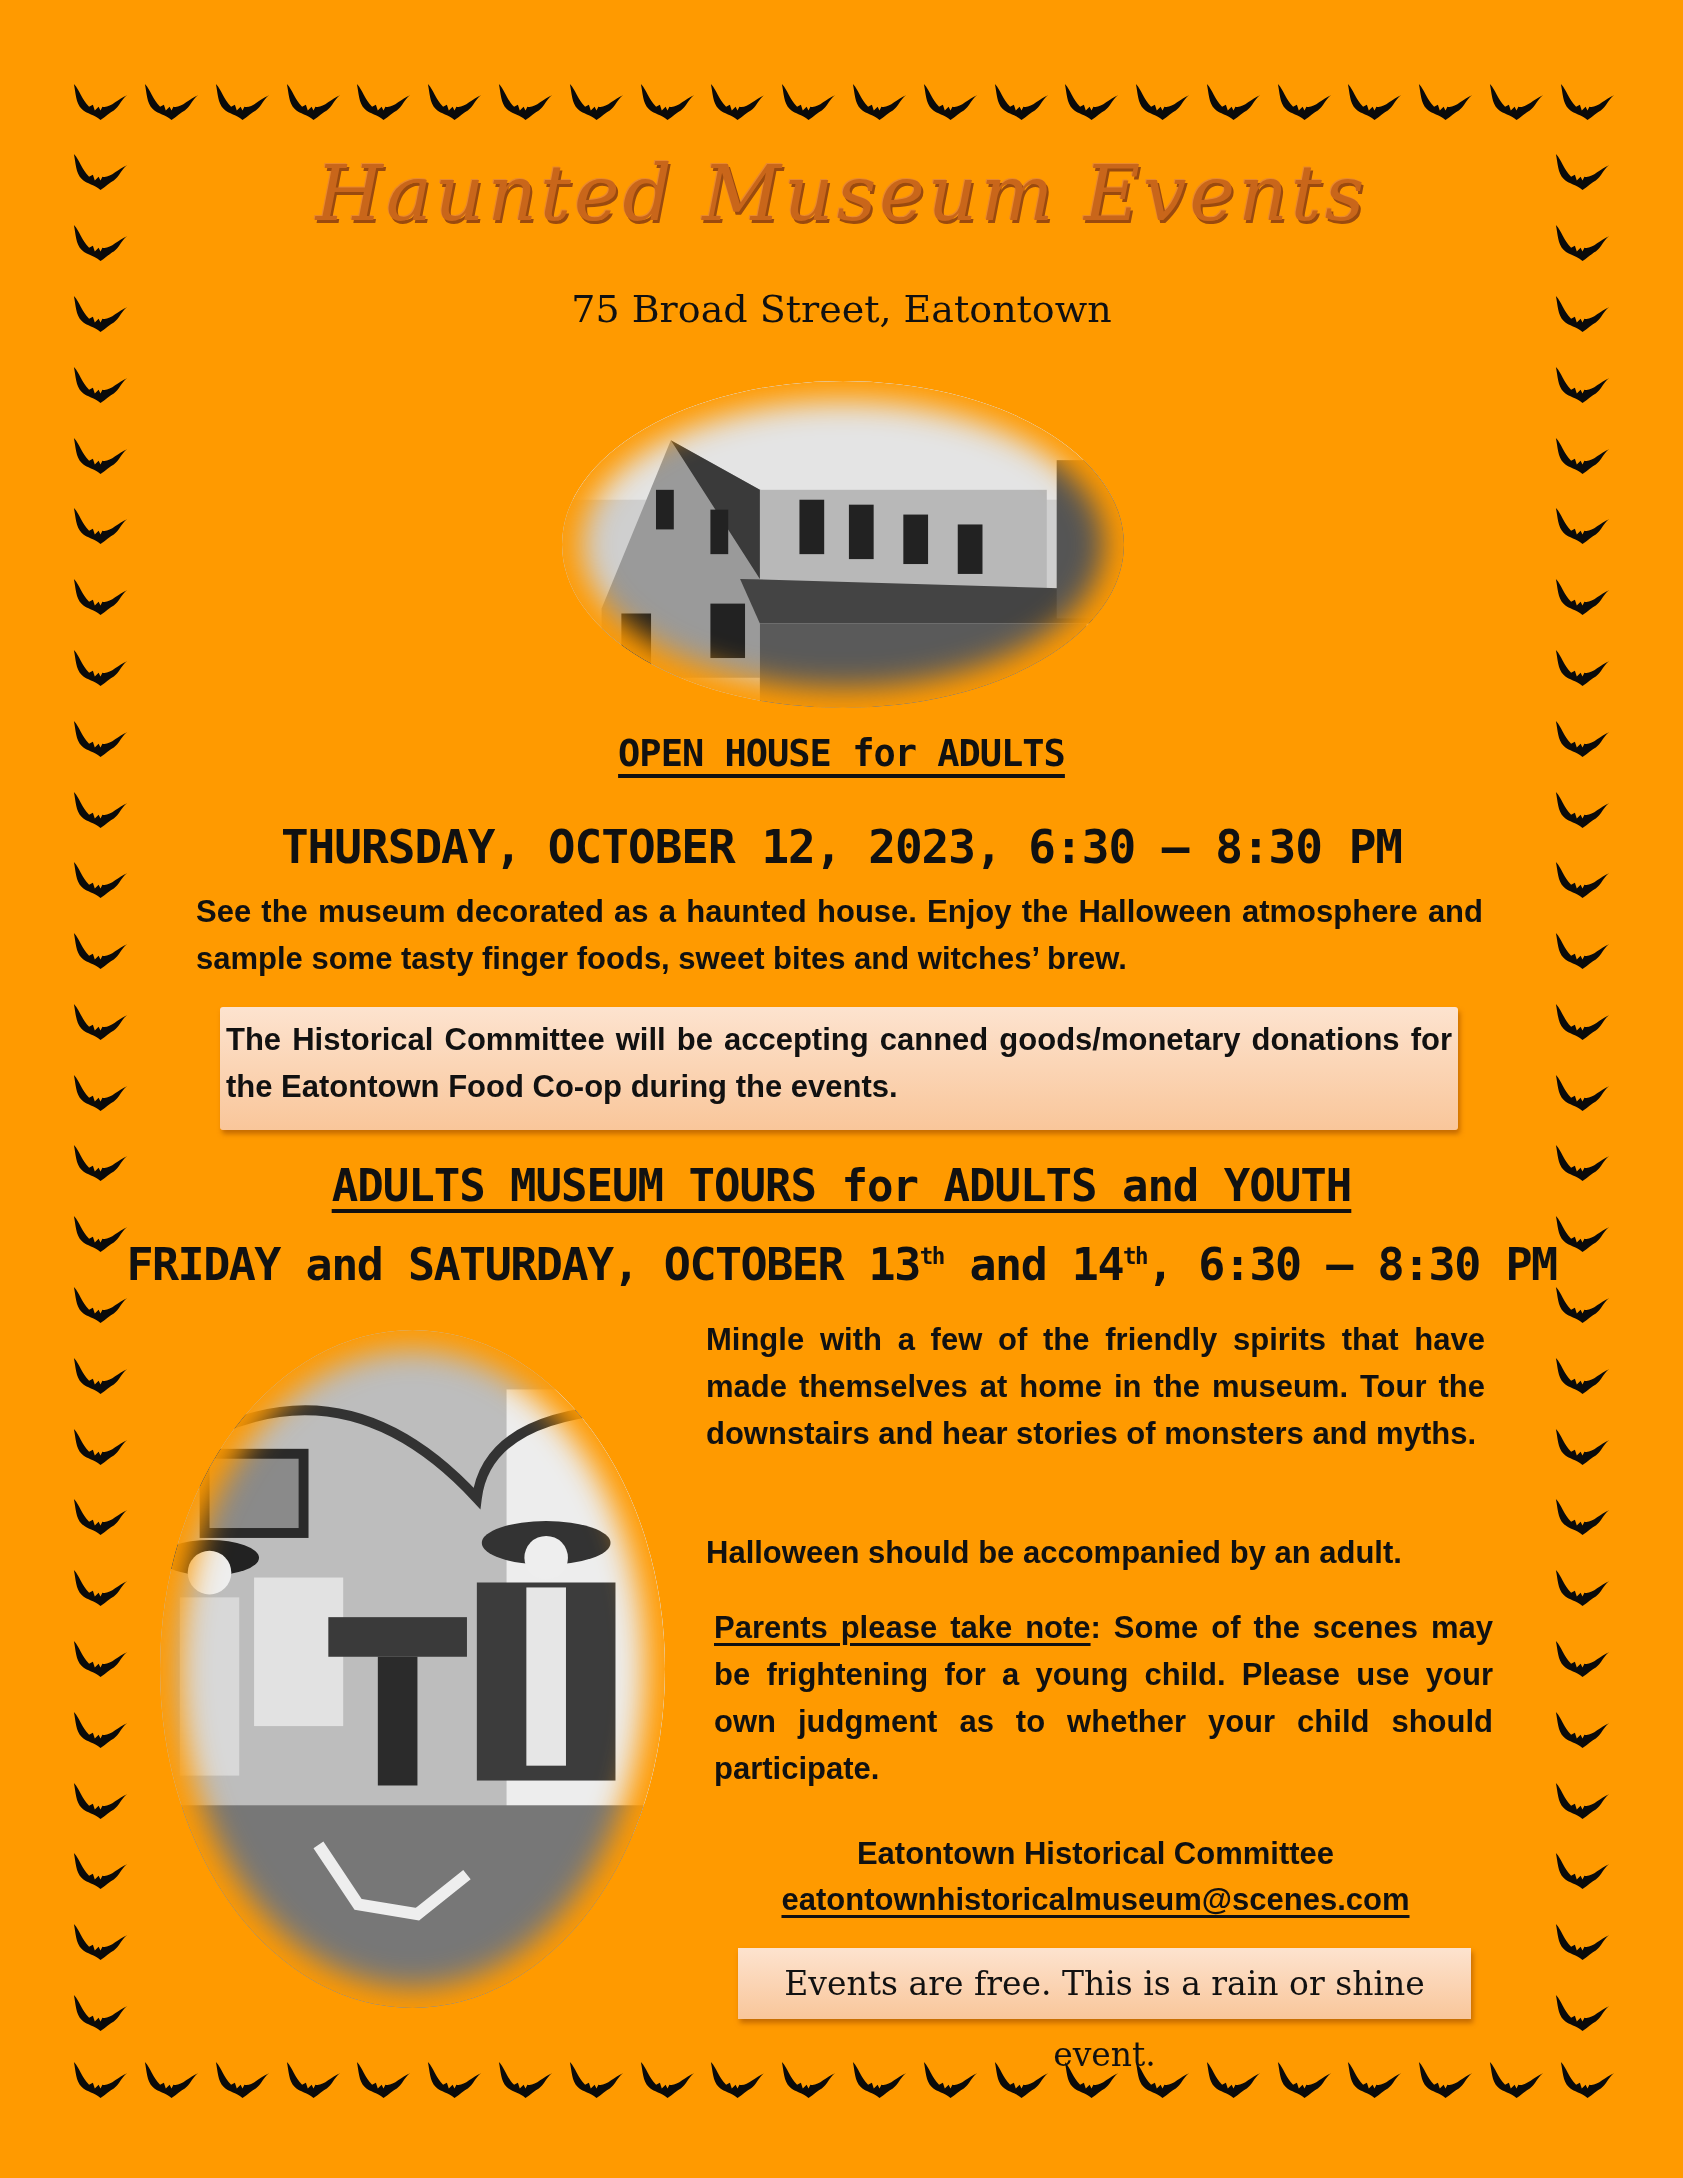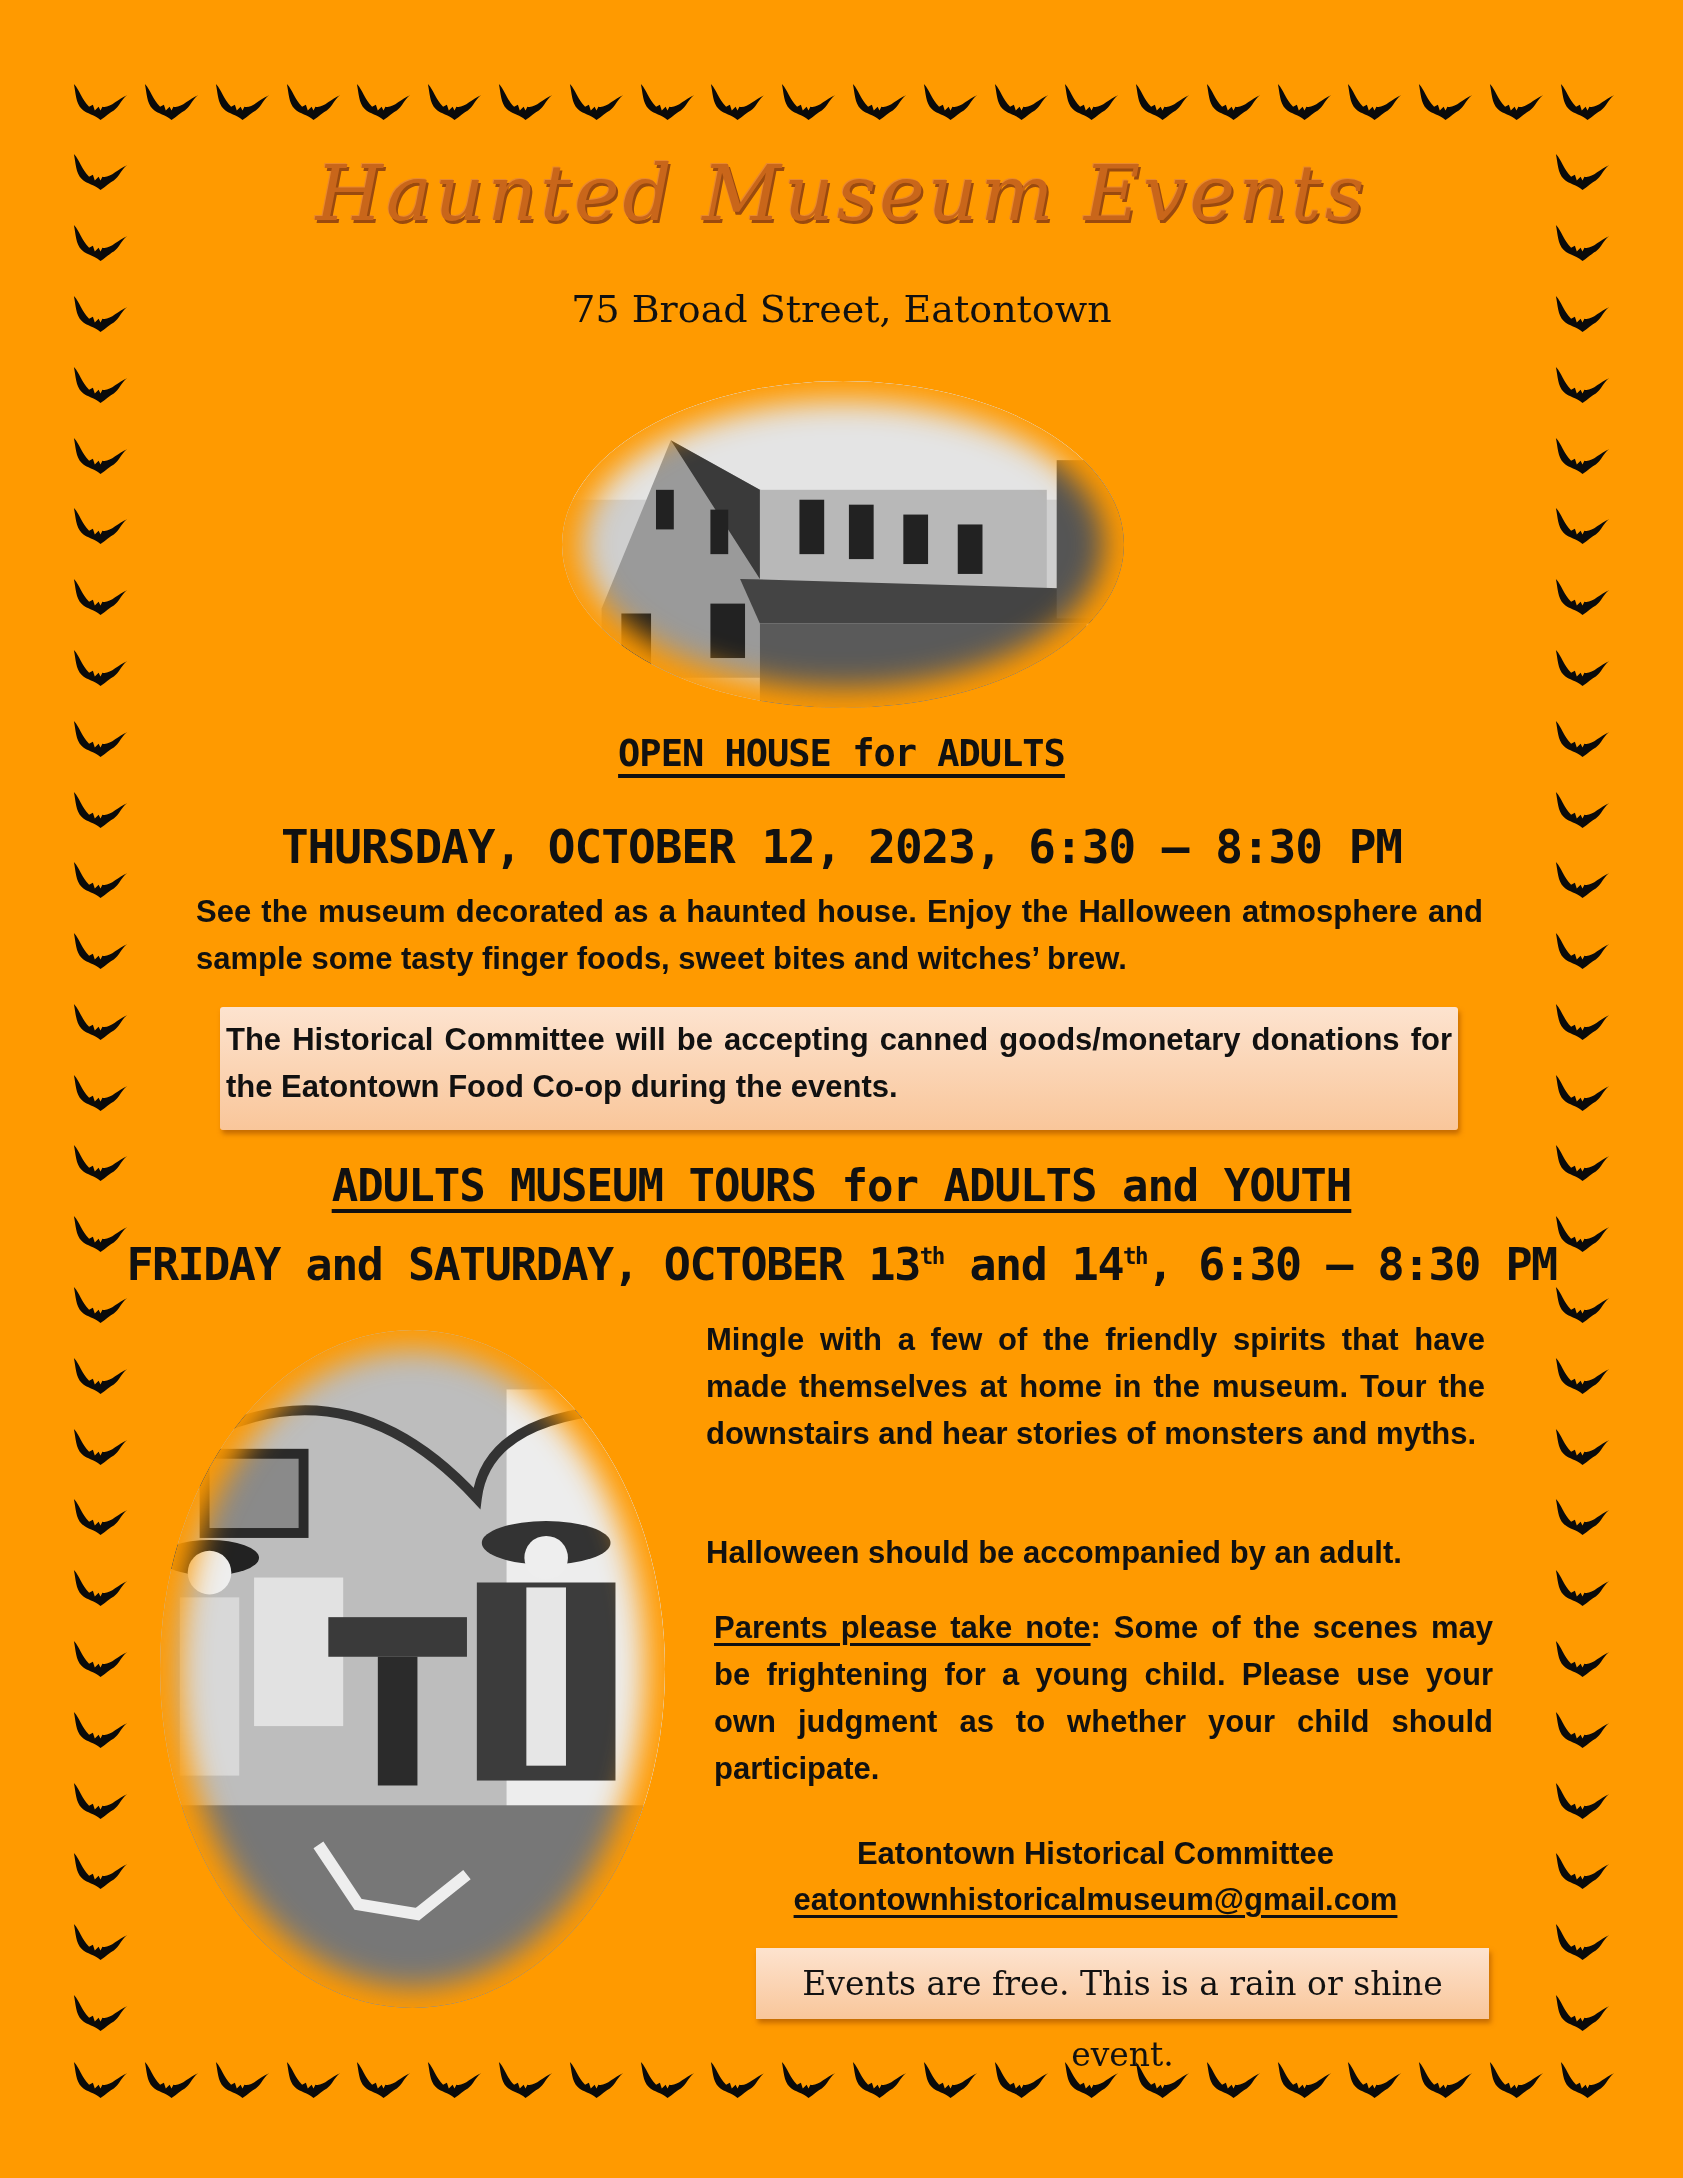--- a/index.html
+++ b/index.html
@@ -46,21 +46,21 @@
   .p3 { left: 706px; top: 1529px; width: 779px; }
   .p4 { left: 714px; top: 1604px; width: 779px; }
   .p4 .u { text-decoration: underline; text-decoration-thickness: 3px; text-underline-offset: 5px; }
 
   .org { position: absolute; left: 706px; width: 779px; top: 1830px; text-align: center;
          font-weight: bold; font-size: 31px; line-height: 47px; }
   .email { position: absolute; left: 706px; width: 779px; top: 1876px; text-align: center;
            font-weight: bold; font-size: 31px; line-height: 47px; color: #111;
            text-decoration: underline; text-decoration-thickness: 3px; text-underline-offset: 5px; cursor: pointer; }
 
-  .footer-box { position: absolute; left: 756px; top: 1948px; width: 733px; height: 71px; box-sizing: border-box;
+  .footer-box { position: absolute; left: 738px; top: 1948px; width: 733px; height: 71px; box-sizing: border-box;
                 background: linear-gradient(#fde3cf, #f9c69a); box-shadow: 2px 4px 5px rgba(150,70,0,0.55);
                 text-align: center; font-family: "DejaVu Serif", serif; font-size: 33px; line-height: 71px; }
 </style>
 </head>
 <body>
 
 <div id="bats">
     <div class="bat" style="left: 72px; top: 81px;">
       <svg viewBox="0 0 60 42">
         <path d="M2,2 C8,8 10,18 18,26 L22,24 L24,30 L28,26 L30,30 L32,26 C40,28 48,18 58,14 C52,18 50,26 44,30 C40,32 36,36 30,40 C24,34 16,34 10,28 C4,22 4,12 2,2 Z" fill="#0a0a0a"></path>
@@ -610,16 +610,16 @@
     <path d="M160,520 l40,60 l60,10 l50,-40" stroke="#eee" stroke-width="12" fill="none"></path>
   </svg>
   <div class="vignette"></div>
 </div>
 
 <div class="para p2">Mingle with a few of the friendly spirits that have made themselves at home in the museum. Tour the downstairs and hear stories of monsters and myths.</div>
 <div class="para p3">Halloween should be accompanied by an adult.</div>
 <div class="para p4"><span class="u">Parents please take note</span><span>: Some of the scenes may be frightening for a young child. Please use your own judgment as to whether your child should participate.</span></div>
 
 <div class="org">Eatontown Historical Committee</div>
-<a class="email" href="mailto:eatontownhistoricalmuseum@gmail.com">eatontownhistoricalmuseum@gmail.com</a>
+<a class="email" href="mailto:eatontownhistoricalmuseum@gmail.com">eatontownhistoricalmuseum@scenes.com</a>
 
 <div class="footer-box">Events are free. This is a rain or shine event.</div>
 
 
 </body></html>

